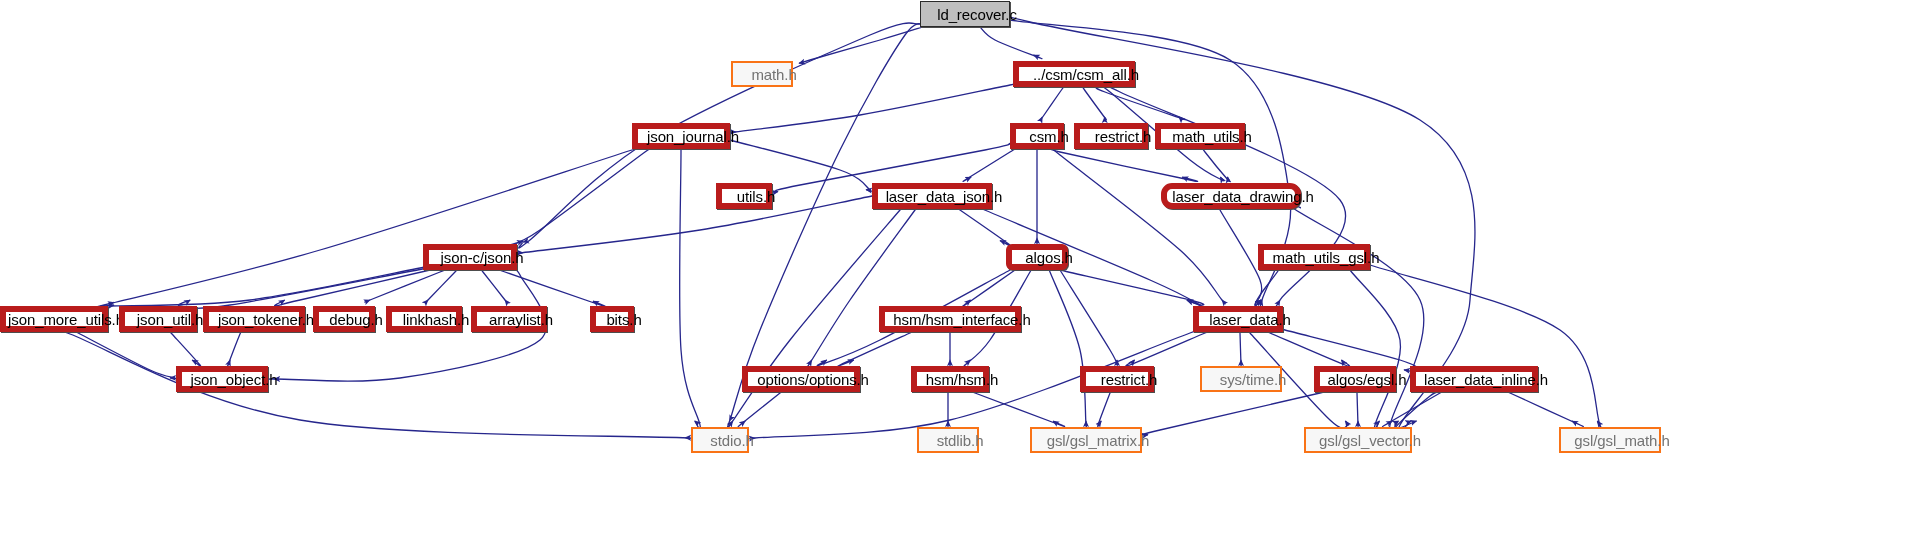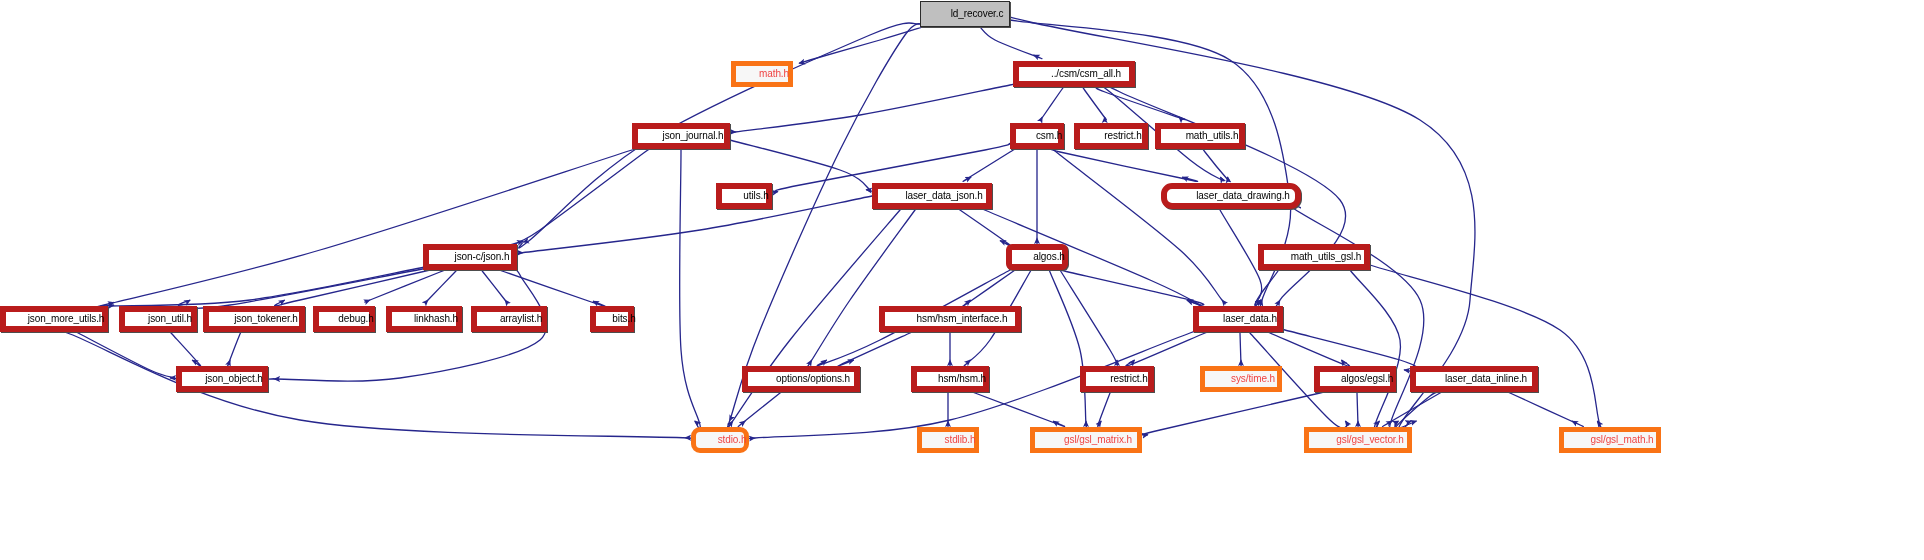--- a/index.html
+++ b/index.html
@@ -26,38 +26,38 @@
     height: 560px;
     pointer-events: none;
   }
   .node {
     position: absolute;
     box-sizing: border-box;
     display: flex;
     align-items: center;
     justify-content: center;
     white-space: nowrap;
-    font-size: 10px;
+    font-size: 15px;
     line-height: 1;
     color: #000000;
     background: #ffffff;
     border: 1px solid #404040;
     height: 26px;
     transform: translate(-50%, -50%);
     letter-spacing: -0.1px;
     padding-left: 24px;
   }
   .node.internal {
     border: 6px solid #b91c1c;
     box-shadow: 1px 1px 0 0 #4d4d4d;
   }
   .node.external {
-    border: 5px solid #f97316;
+    border: 2px solid #f97316;
     background: #f7f7f7;
-    color: #ef4444;
+    color: #737373;
     text-align: right;
   }
   .node.root {
     background: #bfbfbf;
     border: 1px solid #2a2a2a;
     box-shadow: 1px 1px 0 0 #4d4d4d;
   }
   .node-label {
     padding: 0 7px;
     pointer-events: none;
@@ -222,21 +222,21 @@
       </div>
       <div class="node external" style="left: 1241px; top: 379px; width: 82px;">
         <span class="node-label">sys/time.h</span>
       </div>
       <div class="node internal" style="left: 1355px; top: 379px; width: 82px;">
         <span class="node-label">algos/egsl.h</span>
       </div>
       <div class="node internal" style="left: 1474px; top: 379px; width: 128px;">
         <span class="node-label">laser_data_inline.h</span>
       </div>
-      <div class="node external" style="left: 720px; top: 440px; width: 58px; border-radius: 9px;">
+      <div class="node external" style="left: 720px; top: 440px; width: 58px;">
         <span class="node-label">stdio.h</span>
       </div>
       <div class="node external" style="left: 948px; top: 440px; width: 62px;">
         <span class="node-label">stdlib.h</span>
       </div>
       <div class="node external" style="left: 1086px; top: 440px; width: 112px;">
         <span class="node-label">gsl/gsl_matrix.h</span>
       </div>
       <div class="node external" style="left: 1358px; top: 440px; width: 108px;">
         <span class="node-label">gsl/gsl_vector.h</span>

